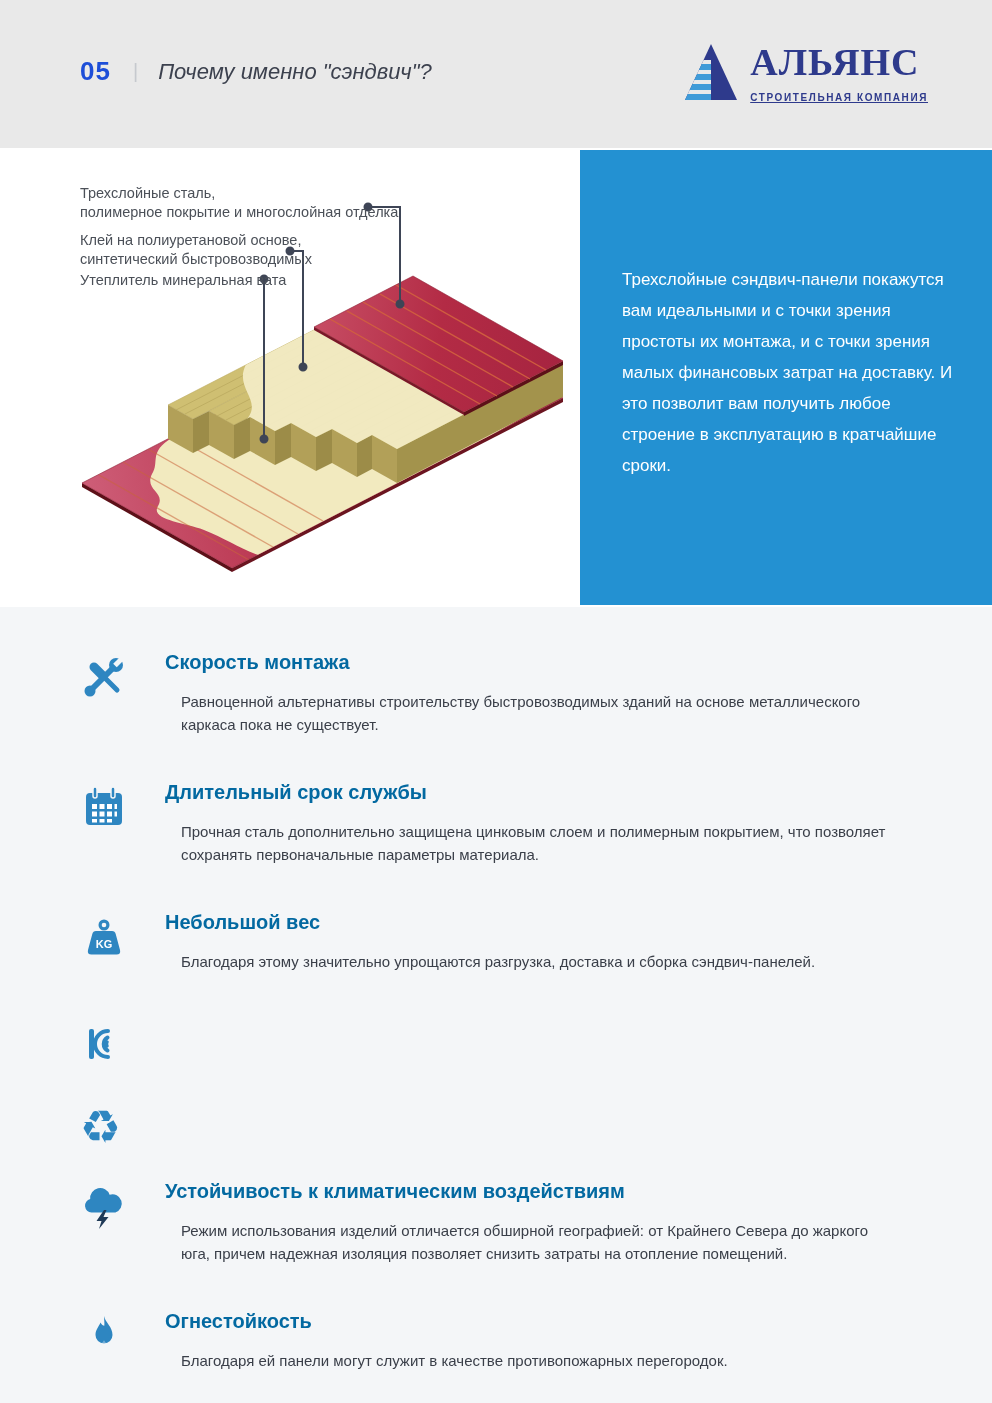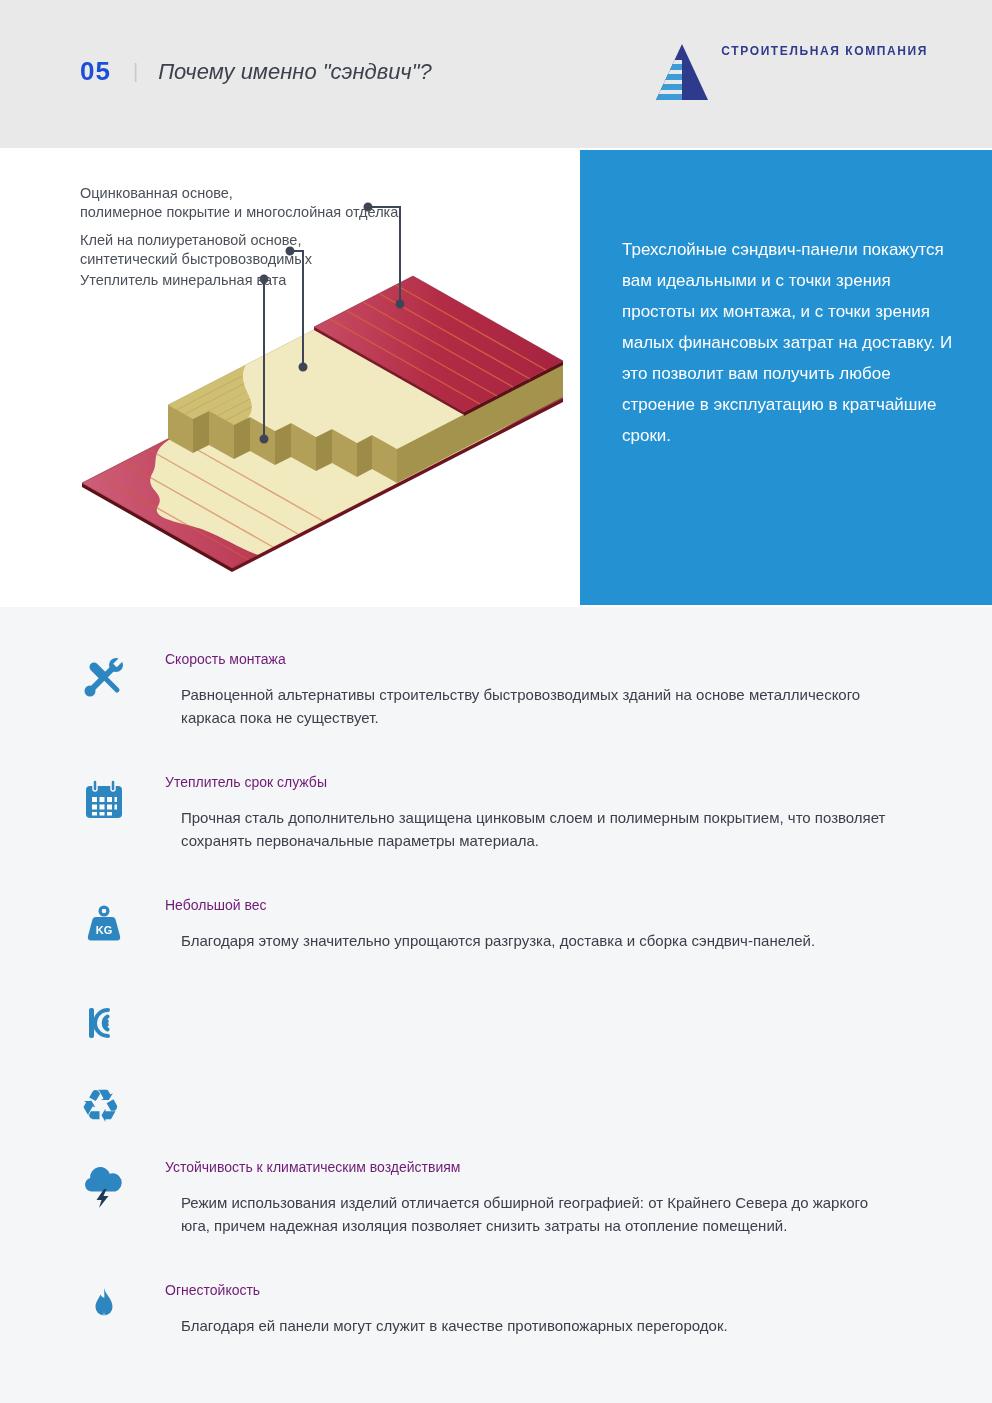--- a/index.html
+++ b/index.html
@@ -11,40 +11,40 @@
   
   .header{position:relative;height:148px;background:#E9E9E9;}
   .header-left{position:absolute;left:80px;top:56px;display:flex;align-items:center;}
   .page-num{font-size:26px;font-weight:bold;color:#1d4ed8;letter-spacing:1px;}
   .sep{font-size:20px;color:#C6C9CE;margin:0 20px 0 22px;font-weight:300;}
   .doc-title{font-size:22px;font-style:italic;color:#3C414E;}
   .logo{position:absolute;right:64px;top:42px;display:flex;align-items:flex-start;}
   .logo-text{margin-left:12px;display:flex;flex-direction:column;align-items:flex-start;}
   .logo-company{font-family:"Liberation Serif","DejaVu Serif",serif;font-weight:bold;
     font-size:38px;line-height:40px;color:#2E3A8C;letter-spacing:1px;}
-  .logo-tagline{font-size:12px;font-weight:bold;color:#2E3A8C;letter-spacing:1.6px;margin-top:2px;}
+  .logo-tagline{font-size:10px;font-weight:bold;color:#2E3A8C;letter-spacing:1.6px;margin-top:10px;text-decoration:underline;}
   
   .hero{position:relative;height:459px;background:#FFFFFF;}
   .diagram-label{position:absolute;left:80px;font-size:14.5px;line-height:19px;color:#4B5058;}
   .lbl-1{top:36px;}
   .lbl-2{top:83px;}
   .lbl-3{top:123px;}
   .diagram-svg{position:absolute;left:60px;top:12px;}
   .blue-box{
     position:absolute;left:580px;top:2px;width:412px;height:455px;background:#2391D2;
-    box-sizing:border-box;padding:84px 38px 0 42px;
+    box-sizing:border-box;padding:114px 38px 0 42px;
   }
   .blue-box p{margin:0;color:#FFFFFF;font-size:17px;line-height:31px;}
   
   .features{height:796px;background:#F4F6F8;box-sizing:border-box;padding:44px 80px 0 80px;}
   .feature{display:flex;align-items:flex-start;margin-bottom:29px;}
   .f-icon{flex:0 0 52px;width:52px;margin-top:2px;}
   .f-icon .glyph{font-size:46px;line-height:48px;color:#2E86C1;font-family:"DejaVu Sans",sans-serif;}
   .f-text{margin-left:33px;max-width:748px;}
-  .f-title{font-size:14px;font-weight:normal;color:#701a75;margin:0 0 7px 0;}
+  .f-title{font-size:20px;font-weight:bold;color:#0369a1;margin:0 0 7px 0;}
   .f-body{font-size:15px;line-height:23px;color:#3A3F49;margin:16px;}
 </style>
 </head>
 <body>
 
 <div class="header">
   <div class="header-left">
     <span class="page-num">05</span>
     <span class="sep">|</span>
     <span class="doc-title">Почему именно "сэндвич"?</span>
@@ -62,20 +62,21 @@
         <rect x="0" y="22" width="27" height="6" fill="#3F9BD8"></rect>
         <rect x="0" y="28" width="27" height="4" fill="#E9E9E9"></rect>
         <rect x="0" y="32" width="27" height="6" fill="#3F9BD8"></rect>
         <rect x="0" y="38" width="27" height="4" fill="#E9E9E9"></rect>
         <rect x="0" y="42" width="27" height="6" fill="#3F9BD8"></rect>
         <rect x="0" y="48" width="27" height="4" fill="#E9E9E9"></rect>
         <rect x="0" y="52" width="27" height="6" fill="#3F9BD8"></rect>
       </g>
     </svg>
     <div class="logo-text">
+      <span class="logo-company">АЛЬЯНС</span>
       <span class="logo-tagline">СТРОИТЕЛЬНАЯ КОМПАНИЯ</span>
     </div>
   </div>
 </div>
 
 <div class="hero">
 
   <svg class="diagram-svg" width="520" height="460" viewBox="0 0 520 460">
     <defs>
       <linearGradient id="gradBottom" x1="22" y1="323" x2="503" y2="238" gradientUnits="userSpaceOnUse">
@@ -177,21 +178,21 @@
       <polyline points="230,91 243,91 243,207" fill="none"></polyline>
       <circle cx="230" cy="91" r="3.5"></circle>
         <circle cx="243" cy="207" r="3.5"></circle>
       <line x1="204" y1="119" x2="204" y2="279"></line>
       <circle cx="204" cy="119" r="3.5"></circle>
         <circle cx="204" cy="279" r="3.5"></circle>
     </g>
   </svg>
 
   <div class="diagram-label lbl-1">
-    <span>Оцинкованная основе,</span><br>
+    <span>Трехслойные сталь,</span><br>
     <span>полимерное покрытие и многослойная отделка</span>
   </div>
   <div class="diagram-label lbl-2">
     <span>Клей на полиуретановой основе,</span><br>
     <span>синтетический быстровозводимых</span>
   </div>
   <div class="diagram-label lbl-3">
     <span>Утеплитель минеральная вата</span>
   </div>
 
@@ -236,21 +237,21 @@
             <rect x="19.5" y="28.5" width="5" height="5"></rect>
             <rect x="27" y="28.5" width="5" height="5"></rect>
             <rect x="34.5" y="28.5" width="2.5" height="5"></rect>
           <rect x="12" y="36" width="5" height="3.5"></rect>
             <rect x="19.5" y="36" width="5" height="3.5"></rect>
             <rect x="27" y="36" width="5" height="3.5"></rect>
         </g>
       </svg>
     </div>
     <div class="f-text">
-      <p class="f-title">Утеплитель срок службы</p>
+      <p class="f-title">Длительный срок службы</p>
       <p class="f-body">Прочная сталь дополнительно защищена цинковым слоем и полимерным покрытием, что позволяет сохранять первоначальные параметры материала.</p>
     </div>
   </div>
 
   <div class="feature">
     <div class="f-icon">
       <svg width="48" height="48" viewBox="0 0 48 48">
         <circle cx="24" cy="12" r="5.5" fill="#2E86C1"></circle>
         <circle cx="24" cy="12" r="2.3" fill="#F4F6F8"></circle>
         <path d="M16,18 h16 q3,0 3.7,3 l4.3,16 q1,4.5 -3.5,4.5 H11.5 q-4.5,0 -3.5,-4.5 l4.3,-16 q0.7,-3 3.7,-3 z" fill="#2E86C1"></path>

